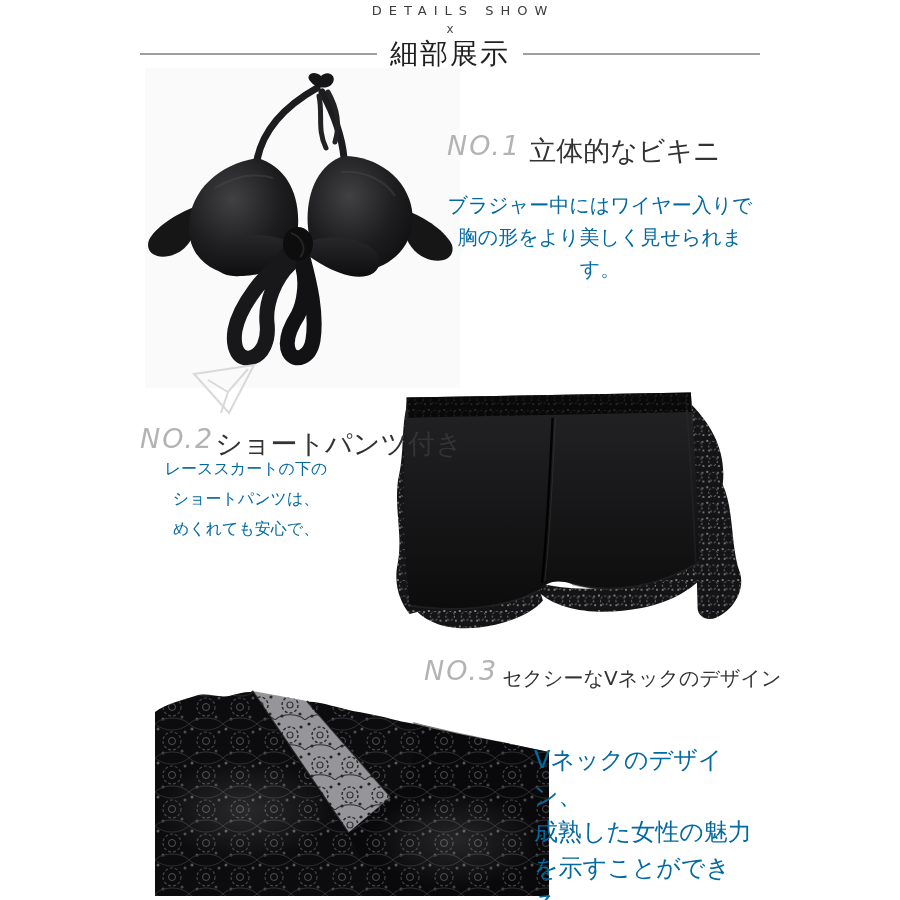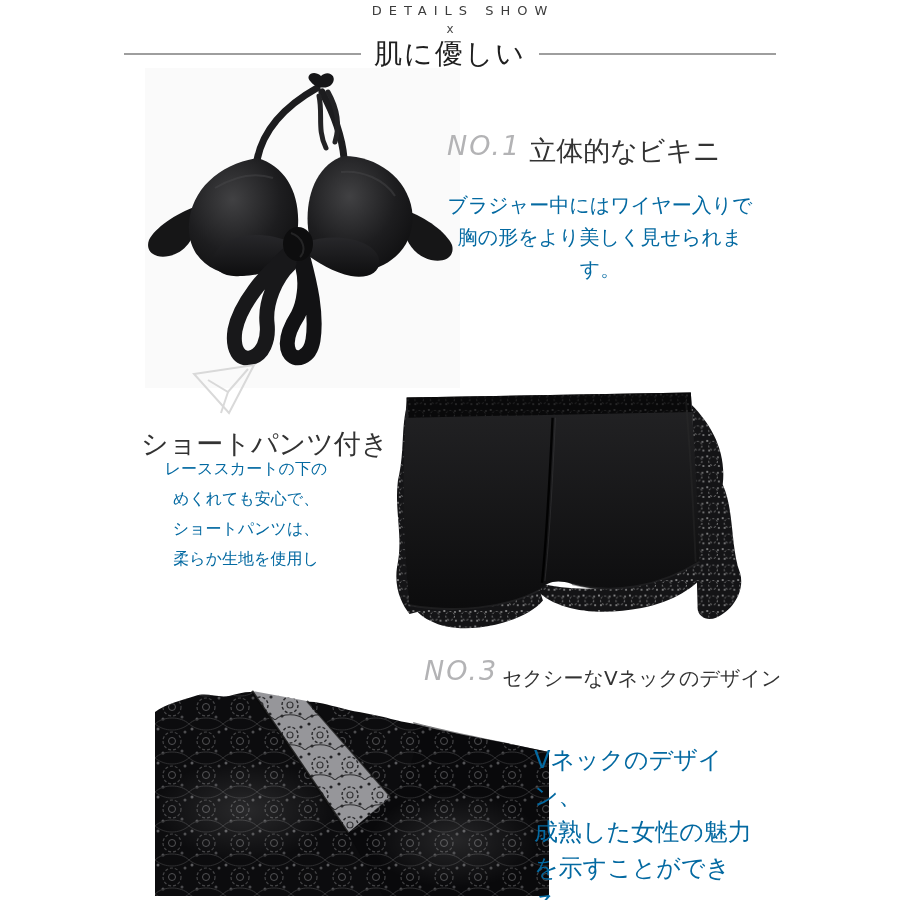--- a/index.html
+++ b/index.html
@@ -41,21 +41,21 @@
 </style>
 </head>
 <body>
 
 <div class="canvas">
 
   <div class="hdr-en">DETAILS SHOW</div>
   <div class="hdr-x">x</div>
   <div class="hdr-row">
     <span class="hline"></span>
-    <h1 class="hdr-jp">肌に優しい</h1>
+    <h1 class="hdr-jp">細部展示</h1>
     <span class="hline"></span>
   </div>
 
   <div class="photo photo1">
     <svg viewBox="0 0 315 320" width="315" height="320">
       <defs>
         <radialGradient id="cupG" cx="40%" cy="35%" r="80%">
           <stop offset="0%" stop-color="#414143"></stop>
           <stop offset="55%" stop-color="#1d1d1f"></stop>
           <stop offset="100%" stop-color="#0c0c0d"></stop>
@@ -152,27 +152,27 @@
 
       <path d="M162,27 C159,90 156,150 151,198" stroke="#000000" stroke-width="2.5" fill="none" opacity="0.9"></path>
       <path d="M165,27 C162,90 159,150 154,196" stroke="#3a3a3c" stroke-width="1" fill="none" opacity="0.55"></path>
       <path d="M300,10 C305,70 308,130 310,176" stroke="#2c2c2e" stroke-width="2" fill="none" opacity="0.4"></path>
       <path d="M14,221 C60,229 112,225 149,205" stroke="#2e2e30" stroke-width="2" fill="none" opacity="0.5"></path>
       <path d="M182,199 C225,210 272,202 314,176" stroke="#2c2c2e" stroke-width="2" fill="none" opacity="0.5"></path>
     </svg>
   </div>
 
   <div class="no-row no2">
+    <span class="no-label">NO.2</span>
     <span class="sec-heading">ショートパンツ付き</span>
   </div>
   <div class="body-text body2">
     <div>レーススカートの下の</div>
+    <div>ショートパンツは、</div>
     <div>めくれても安心で、</div>
-    <div>ショートパンツは、</div>
-    <div>柔らか生地を使用し</div>
   </div>
 
   <div class="photo photo3">
     <svg viewBox="0 0 394 206" width="394" height="206">
       <defs>
         <pattern id="pFlower" width="34" height="34" patternUnits="userSpaceOnUse">
           <circle cx="17" cy="17" r="9" fill="none" stroke="#7c7c7e" stroke-width="1.2" stroke-dasharray="3 2"></circle>
           <circle cx="17" cy="17" r="3.5" fill="none" stroke="#97979a" stroke-width="1"></circle>
           <circle cx="3" cy="5" r="1.5" fill="#a9a9ac"></circle>
           <circle cx="30" cy="8" r="1.5" fill="#8e8e90"></circle>

